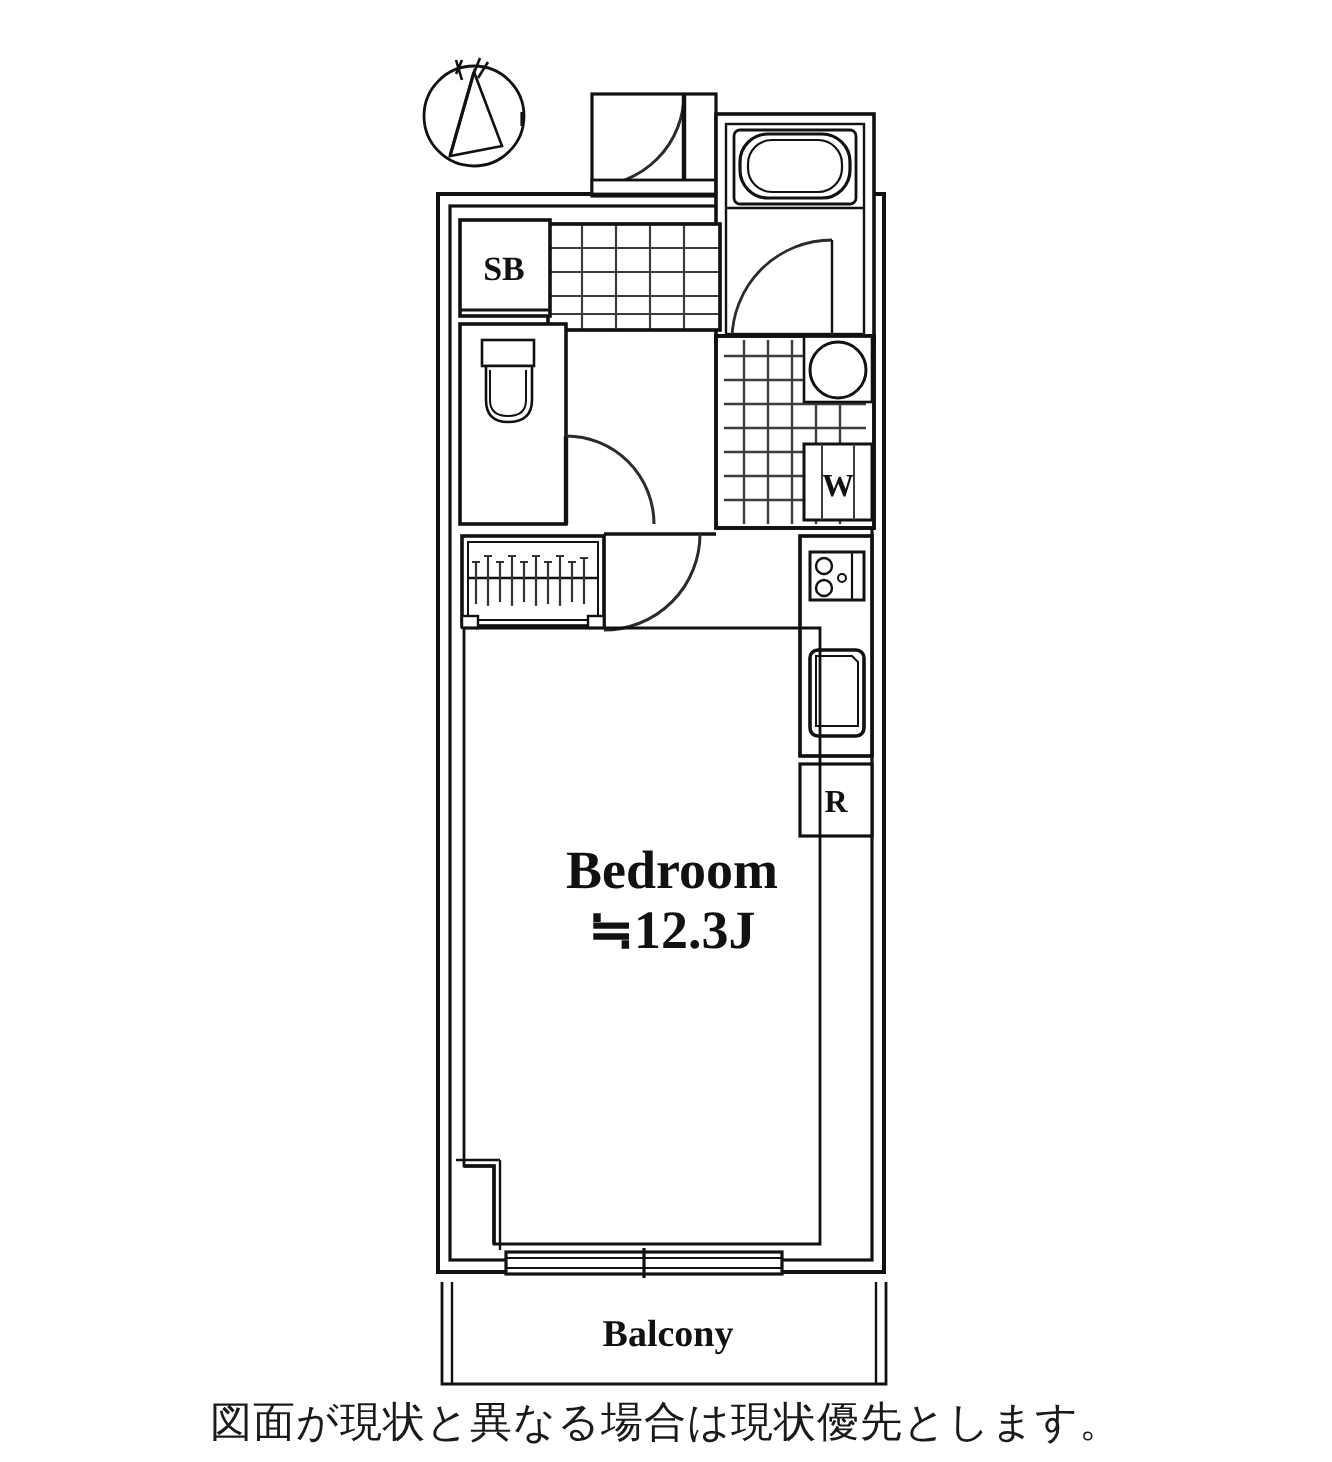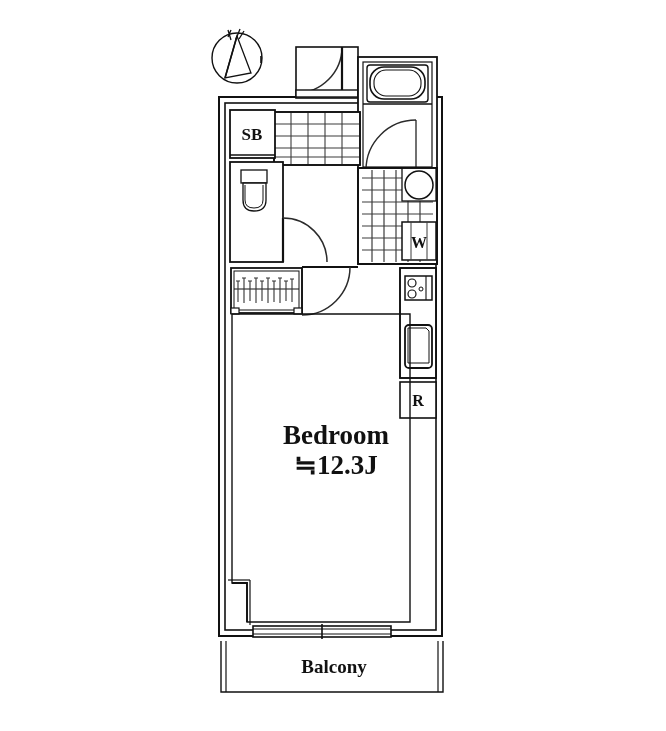--- a/index.html
+++ b/index.html
@@ -225,14 +225,15 @@
 
     <g>
       <path d="M221 641 L221 692 L443 692 L443 641" fill="#ffffff" stroke="#111111" stroke-width="1.4"></path>
       <line x1="226" y1="641" x2="226" y2="692" stroke="#111111" stroke-width="1.2"></line>
       <line x1="438" y1="641" x2="438" y2="692" stroke="#111111" stroke-width="1.2"></line>
       <text class="txt-label" x="334" y="673" font-size="19" text-anchor="middle">Balcony</text>
     </g>
 
   </svg>
 
+  <div class="disclaimer">図面が現状と異なる場合は現状優先とします。</div>
 
 </div>
 
 </body></html>

